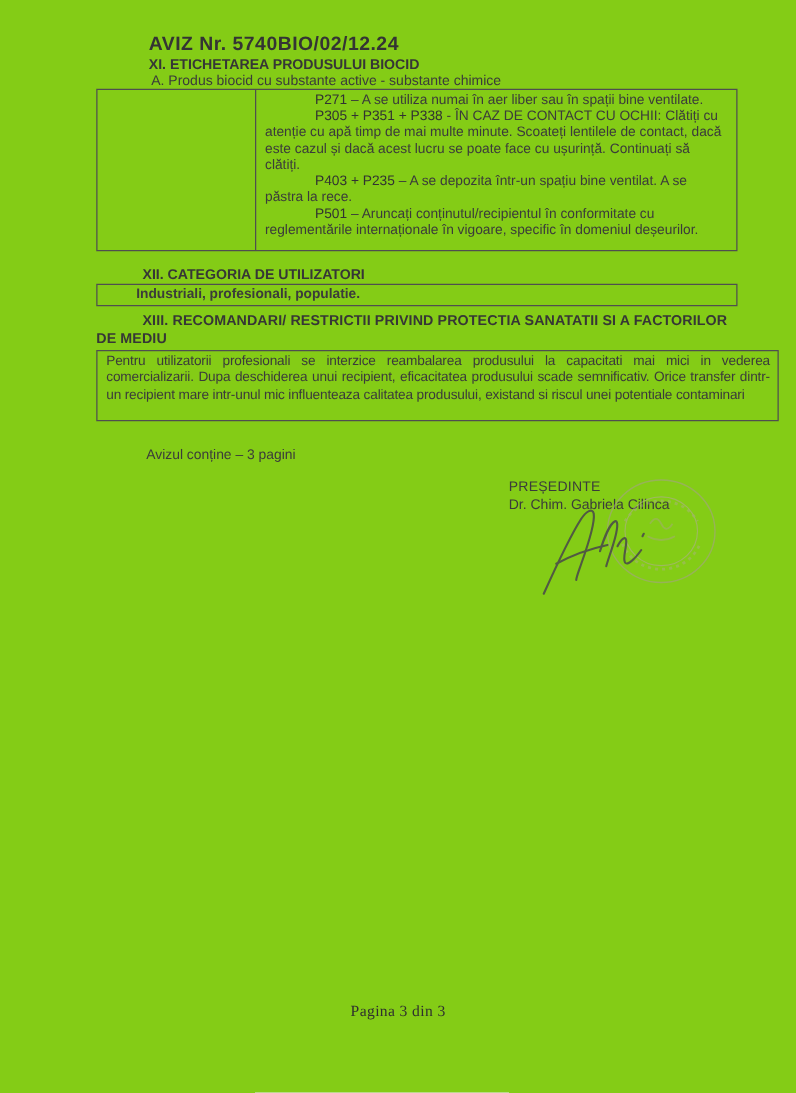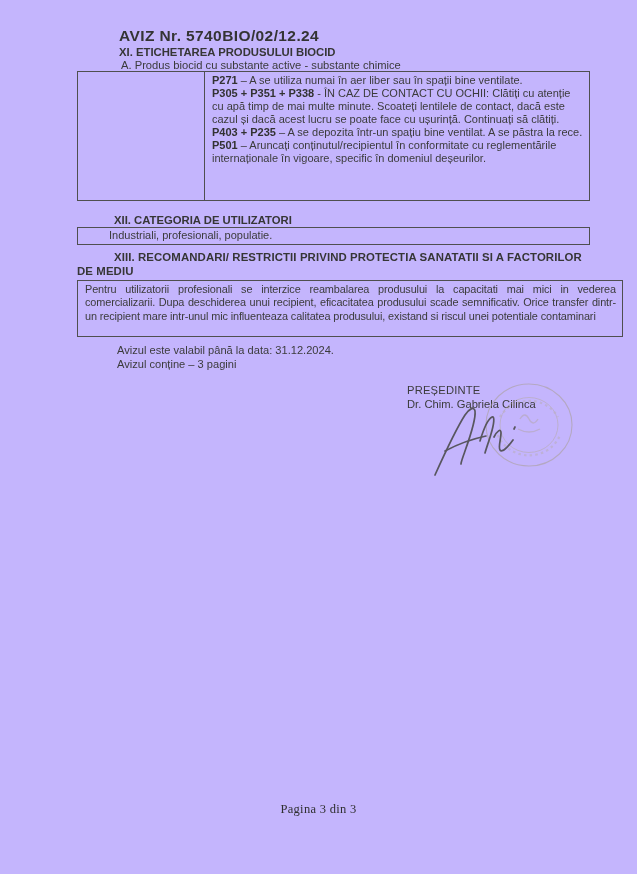--- a/index.html
+++ b/index.html
@@ -1,43 +1,43 @@
 <!DOCTYPE html>
 <html><head>
 <meta charset="utf-8">
 <style>
   html,body{margin:0;padding:0;background:#e8e8e8;}
   .page{
     position:relative;
     width:637px;height:874px;
     margin:0 auto;
-    background:#c4b5fd;
+    background:#84cc16;
     font-family:"Liberation Sans", sans-serif;
     color:#3b3b3b;
     overflow:hidden;
   }
   .abs{position:absolute;}
   .doc-title{
     left:119px;top:27px;
     font-size:15.5px;font-weight:700;letter-spacing:.4px;color:#343434;
   }
   .h11{left:119px;top:46px;font-size:11.3px;font-weight:700;color:#363636;}
   .sub11{left:121px;top:59px;font-size:11.2px;}
   .ptable{
     left:77px;top:71px;width:513px;min-height:130px;
     border:1px solid #4f4f4f;display:flex;box-sizing:border-box;
   }
   .ptable .cell-left{width:126px;border-right:1px solid #4f4f4f;}
   .ptable .cell-right{flex:1;padding:2px 6px 3px 7px;font-size:11px;line-height:13.05px;}
   .phrase{margin:0;}
-  .phrase b{font-weight:700;color:#323232;}
+  .phrase b{font-weight:400;color:#323232;margin-left:40px;}
   .h12{left:114px;top:214px;font-size:11.3px;font-weight:700;color:#363636;}
   .t12{
     left:77px;top:227px;width:513px;box-sizing:border-box;
-    border:1px solid #4f4f4f;padding:1px 6px 2px 31px;font-size:11px;line-height:12.5px;
+    border:1px solid #4f4f4f;padding:1px 6px 2px 31px;font-size:11px;line-height:12.5px;font-weight:bold;
   }
   .h13{
     left:77px;top:251px;width:507px;font-size:11.4px;font-weight:700;color:#363636;
     line-height:13.6px;text-indent:37px;letter-spacing:.1px;
   }
   .box13{
     left:77px;top:280px;width:546px;box-sizing:border-box;min-height:57px;
     border:1px solid #4f4f4f;padding:2px 6px 3px 7px;
     font-size:10.9px;line-height:13.3px;text-align:justify;letter-spacing:-.12px;
   }
@@ -74,21 +74,20 @@
   </div>
 
   <div class="abs h12">XII. CATEGORIA DE UTILIZATORI</div>
 
   <div class="abs t12">Industriali, profesionali, populatie.</div>
 
   <div class="abs h13">XIII.  RECOMANDARI/ RESTRICTII PRIVIND PROTECTIA SANATATII SI A FACTORILOR DE MEDIU</div>
 
   <div class="abs box13">Pentru utilizatorii profesionali se interzice reambalarea produsului la capacitati mai mici in vederea comercializarii. Dupa deschiderea unui recipient, eficacitatea produsului scade semnificativ. Orice transfer dintr-un recipient mare intr-unul mic influenteaza calitatea produsului, existand si riscul unei potentiale contaminari</div>
 
-  <div class="abs validity">Avizul este valabil până la data: 31.12.2024.</div>
 
   <div class="abs pagesnote">Avizul conține – 3 pagini</div>
 
   <div class="abs sig-role">PREȘEDINTE</div>
 
   <div class="abs sig-name">Dr. Chim. Gabriela Cilinca</div>
 
   <svg class="abs stamp-svg" width="95" height="90" viewBox="0 0 95 90">
     <ellipse cx="47" cy="44" rx="43" ry="41" fill="none" stroke="#a89e92" stroke-width="1.1"></ellipse>
     <ellipse cx="47" cy="44" rx="29" ry="27.5" fill="none" stroke="#b3a99d" stroke-width="0.9"></ellipse>

